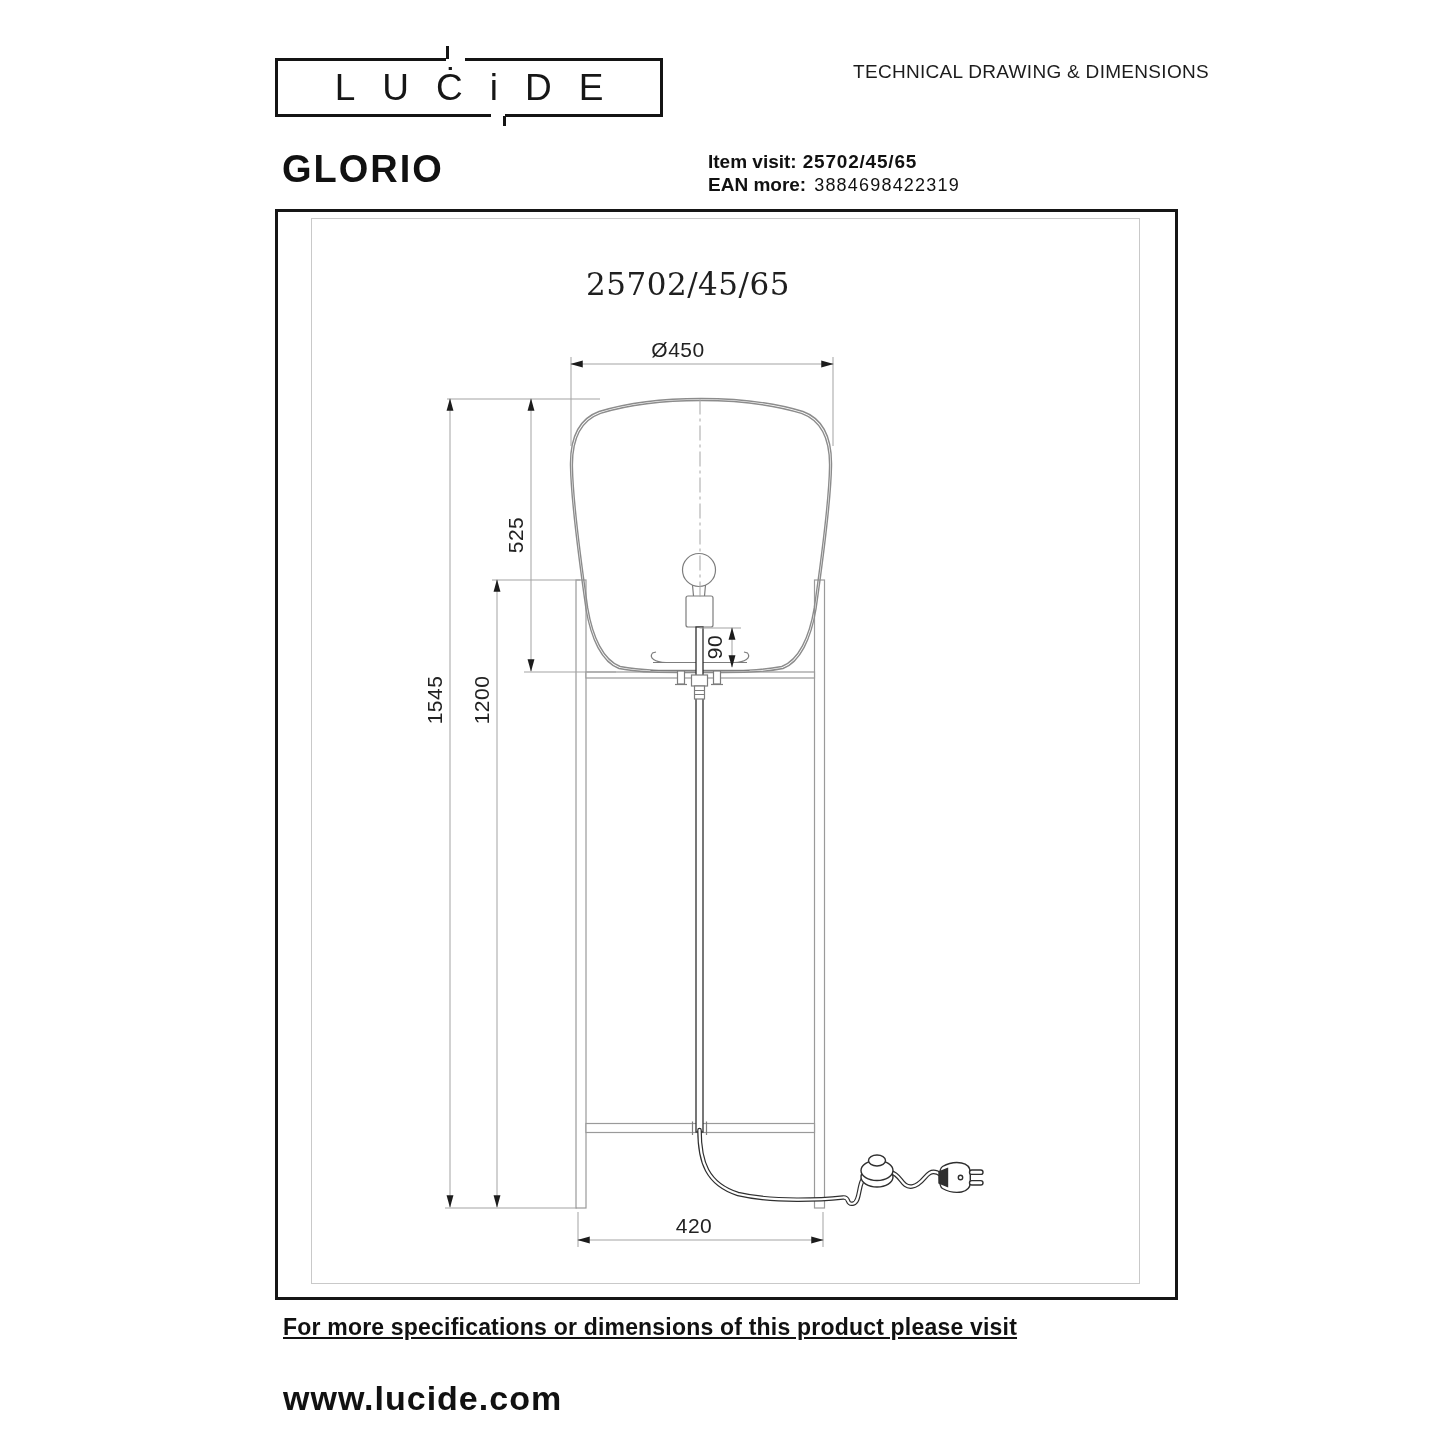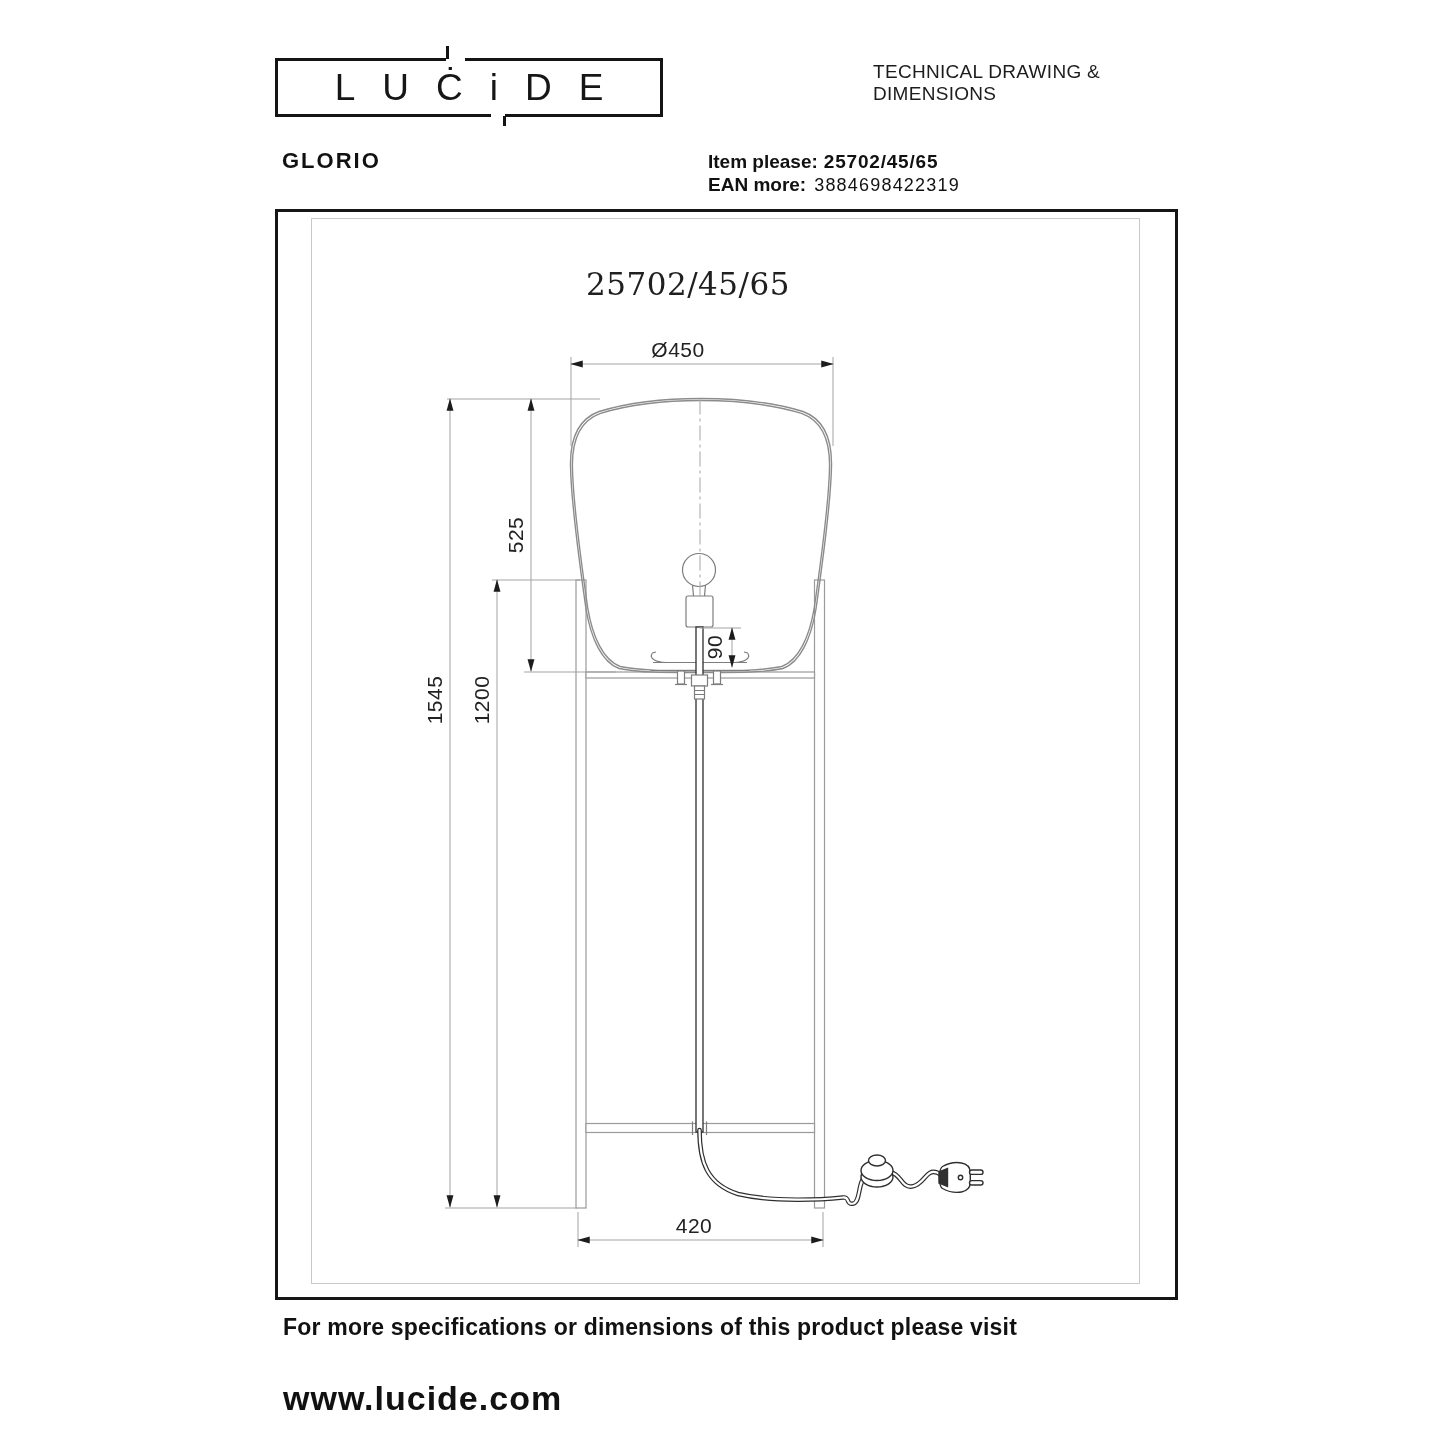--- a/index.html
+++ b/index.html
@@ -15,22 +15,22 @@
   
   .logo-box{left:275px;top:58px;width:388px;height:59px;border:3px solid #141414;
             box-sizing:border-box;display:flex;align-items:center;justify-content:center;}
   .logo-text{font-size:37px;font-weight:300;letter-spacing:27px;margin-right:-27px;
              color:#161616;white-space:nowrap;}
   .logo-gap-top{left:168px;top:-3px;width:19px;height:3px;background:#fff;}
   .logo-tick-top{left:168px;top:-15px;width:3px;height:13px;background:#141414;}
   .logo-gap-bottom{left:213px;bottom:-3px;width:14px;height:3px;background:#fff;}
   .logo-tick-bottom{left:225px;bottom:-12px;width:3px;height:10px;background:#141414;}
 
-  .product-name{left:282px;top:148px;font-size:22px;font-weight:700;letter-spacing:2px;}
-  .doc-title{left:873px;top:61px;font-size:19px;letter-spacing:0.3px;color:#1c1c1c;}
+  .product-name{left:282px;top:148px;font-size:38px;font-weight:700;letter-spacing:2px;}
+  .doc-title{left:853px;top:61px;font-size:19px;letter-spacing:0.3px;color:#1c1c1c;}
   .meta-line1{left:708px;top:151px;font-size:19px;}
   .meta-line2{left:708px;top:174px;font-size:19px;}
   .meta-label{font-weight:700;}
   .meta-value-bold{font-weight:700;letter-spacing:0.8px;margin-left:6px;}
   .meta-value{font-weight:400;font-size:18px;letter-spacing:1.2px;margin-left:8px;}
 
   
   .frame-outer{left:275px;top:209px;width:903px;height:1091px;border:3px solid #161616;
                box-sizing:border-box;background:#fff;}
   .frame-inner{left:311px;top:218px;width:829px;height:1066px;border:1px solid var(--inner-frame);
@@ -44,42 +44,42 @@
   .s-part{stroke:var(--part-line);stroke-width:1.2;}
   .s-dark{stroke:var(--dark-line);stroke-width:1.3;}
   .s-dark2{stroke:var(--dark-line);stroke-width:1.4;}
   .s-axis{stroke:var(--axis-line);stroke-width:1;stroke-dasharray:15 4 3 4;fill:none;}
   .cord-outer{stroke:var(--dark-line);stroke-width:4.6;fill:none;stroke-linecap:round;}
   .cord-inner{stroke:#ffffff;stroke-width:2.2;fill:none;stroke-linecap:round;}
   .s-dim{stroke:var(--dim-line);stroke-width:1;}
   .dim-text{fill:var(--dim-text);font-family:"Liberation Sans",sans-serif;font-size:21px;letter-spacing:0.5px;}
 
   
-  .footer-note{left:283px;top:1314px;font-size:23px;font-weight:700;letter-spacing:0.2px;}
+  .footer-note{left:283px;top:1314px;font-size:23px;font-weight:700;letter-spacing:0.2px;text-decoration:underline;}
   .footer-site{left:283px;top:1347px;font-size:34px;font-weight:700;letter-spacing:1px;
                color:var(--ink);text-decoration:none;margin-top:32px;}
 </style>
 </head>
 <body>
 
 <div class="page">
 
   <div class="abs logo-box">
     <span class="logo-text">LUĊiDE</span>
     <span class="abs logo-gap-top"></span>
     <span class="abs logo-tick-top"></span>
     <span class="abs logo-gap-bottom"></span>
     <span class="abs logo-tick-bottom"></span>
   </div>
 
   <div class="abs product-name">GLORIO</div>
   <div class="abs doc-title">TECHNICAL DRAWING &amp; DIMENSIONS</div>
 
   <div class="abs meta-line1">
-    <span class="meta-label">Item please:</span><span class="meta-value-bold">25702/45/65</span>
+    <span class="meta-label">Item visit:</span><span class="meta-value-bold">25702/45/65</span>
   </div>
   <div class="abs meta-line2">
     <span class="meta-label">EAN more:</span><span class="meta-value">3884698422319</span>
   </div>
 
   <div class="abs frame-outer"></div>
   <div class="abs frame-inner"></div>
   <div class="abs drawing-title">25702/45/65</div>
 
   <svg class="abs" style="left:275px;top:209px;" width="903" height="1091" viewBox="275 209 903 1091" xmlns="http://www.w3.org/2000/svg">

